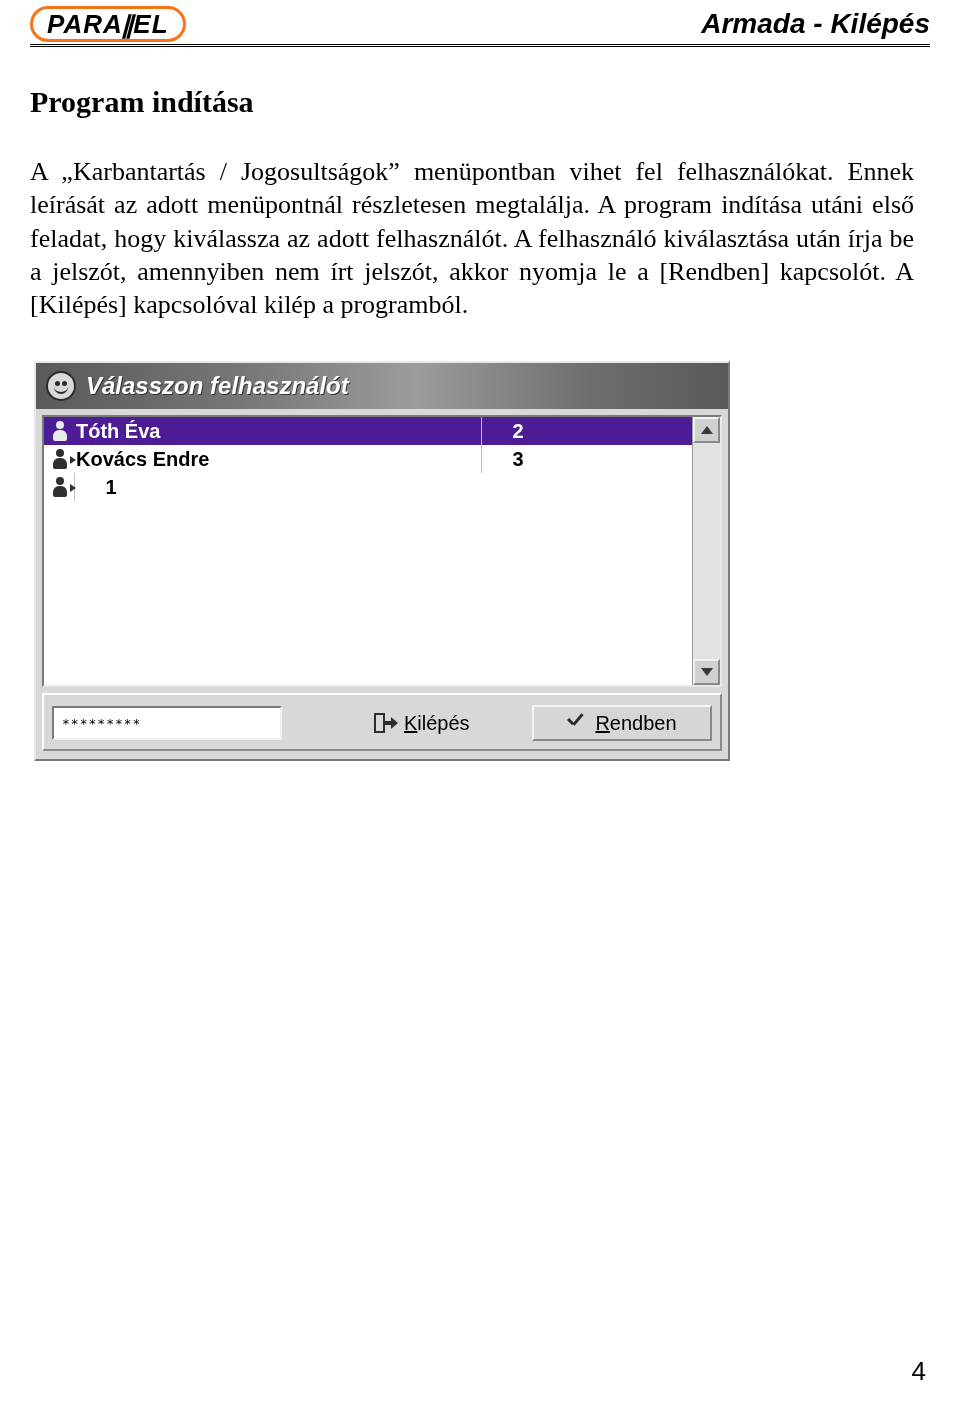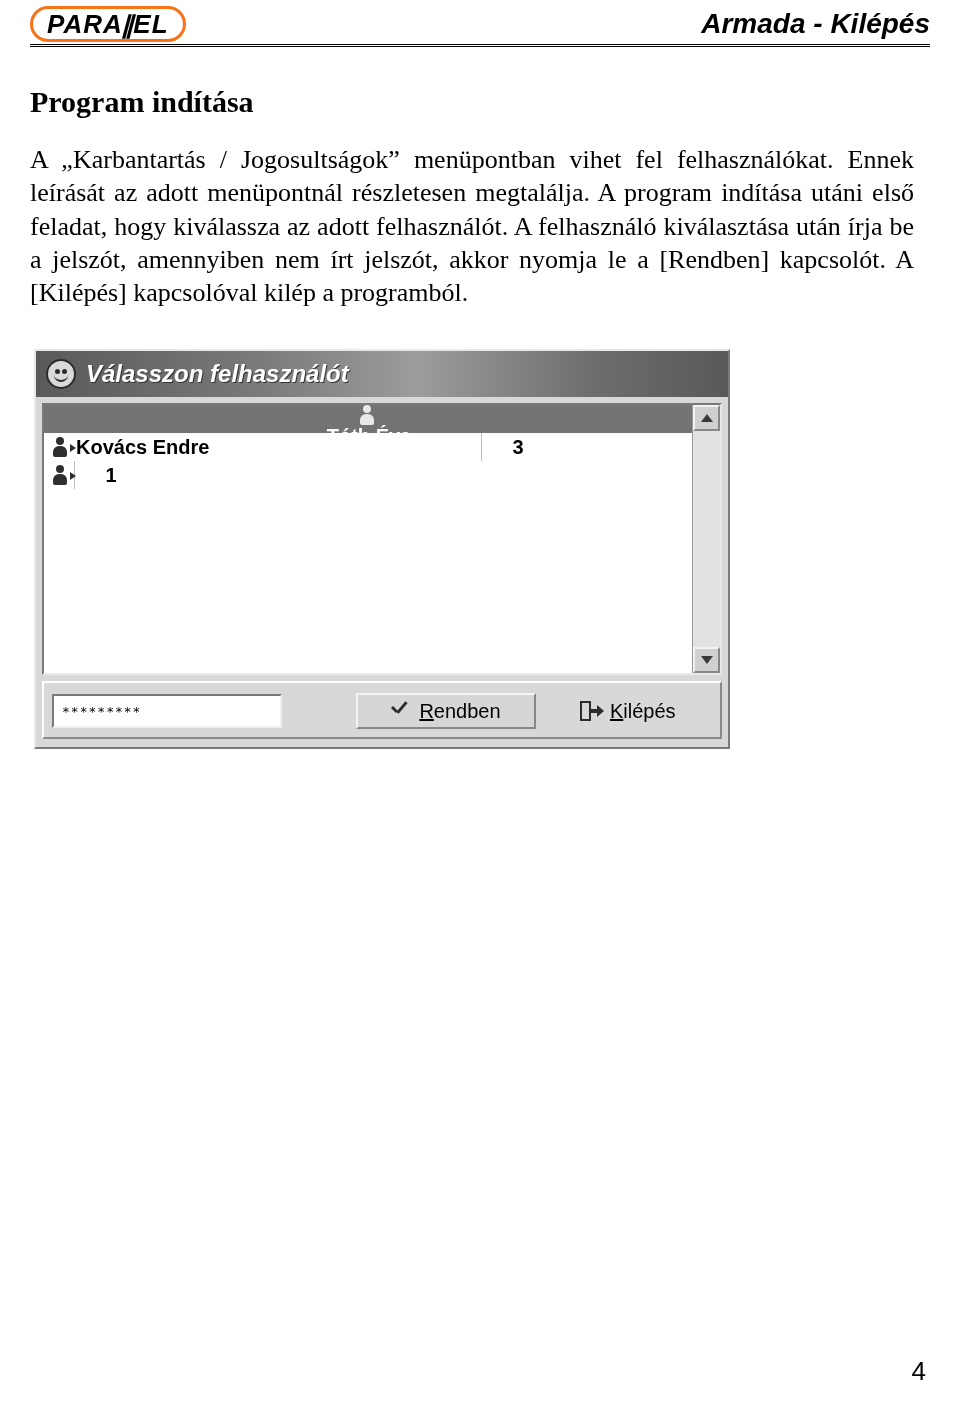--- a/index.html
+++ b/index.html
@@ -56,21 +56,21 @@
   }
   .header-rule-inner {
     border-top: 1px solid #000;
     margin-top: 1px;
   }
   
   .section-heading {
     font-size: 30px;
     font-weight: 700;
     margin-top: 38px;
-    margin-bottom: 24px;
+    margin-bottom: 36px;
   }
   .body-para {
     font-size: 26px;
     line-height: 1.28;
     text-align: justify;
     margin: 0 16px 28px 0;
   }
   
   .dialog-wrap {
     margin: 40px 0 0 4px;
@@ -143,23 +143,22 @@
   }
   .list-row {
     display: flex;
     align-items: center;
     height: 28px;
     padding: 0 4px 0 4px;
     font-size: 20px;
     font-family: Tahoma, Arial, sans-serif;
   }
   .list-row.sel {
-    background: #737373;
+    background: #4c1d95;
     color: #fff;
-    flex-direction: column;
   }
   .row-icon {
     width: 26px;
     display: inline-flex;
     justify-content: center;
     align-items: center;
   }
   .row-name { flex: 1 1 auto; font-weight: 700; padding-left: 2px;}
   .row-num  { width: 60px; text-align: center; font-weight: 700;}
   .row-divider {
@@ -405,32 +404,32 @@
               <span class="tri-down"></span>
             </div>
         </div>
       </div>
 
       <div class="bottom-bar">
         <span class="pw-field">*********</span>
 
         <span style="flex:1"></span>
 
-        <span class="btn">
-          <span class="check-icon"></span>
-          <span><span class="u">R</span><span>endben</span></span>
-        </span>
-
         <span class="btn plain">
           <span class="exit-icon">
               <span class="door"></span>
               <span class="arrow"></span>
             </span>
           <span><span class="u">K</span><span>ilépés</span></span>
         </span>
+
+        <span class="btn">
+          <span class="check-icon"></span>
+          <span><span class="u">R</span><span>endben</span></span>
+        </span>
       </div>
 
     </div>
   </div>
 
   <div class="page-number">4</div>
 
 </div>
 
 </body></html>

